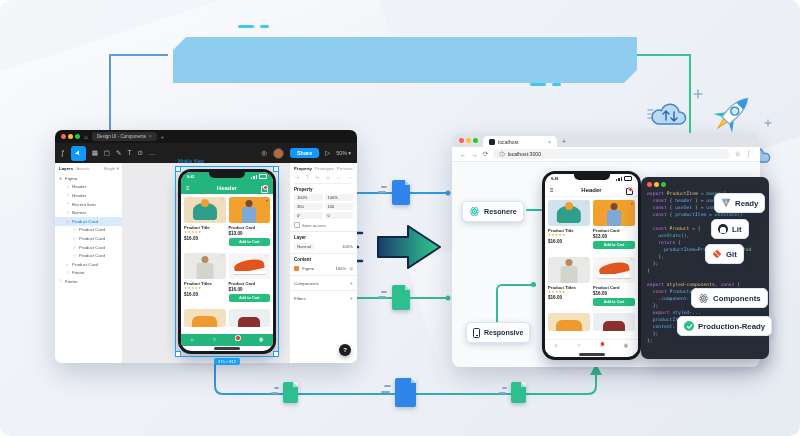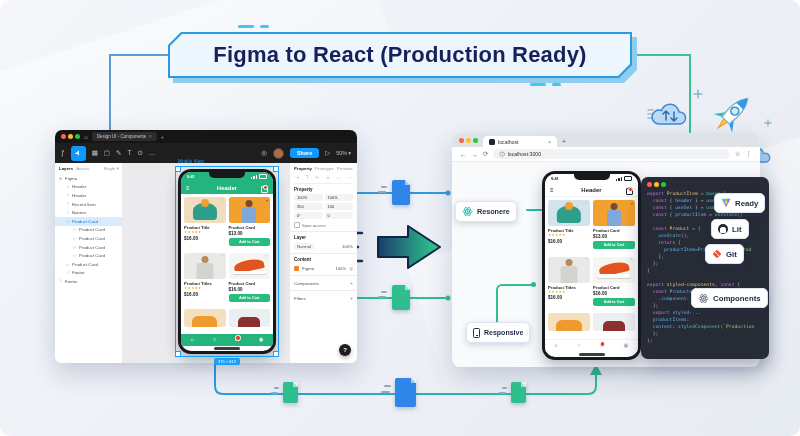--- a/index.html
+++ b/index.html
@@ -230,23 +230,20 @@
       <circle cx="0" cy="-4" r="4" fill="#cfe9f6" stroke="#2e86c1" stroke-width="1.4"></circle>
     </g>
     <path d="M14,6 v8 M10,10 h8" stroke="#8fb4cc" stroke-width="1.5" stroke-linecap="round"></path>
     <path d="M84,36 v6 M81,39 h6" stroke="#8fb4cc" stroke-width="1.3" stroke-linecap="round"></path>
   </svg>
   <svg class="decor" style="left:742px;top:146px" width="30" height="18" viewBox="0 0 30 18">
     <path d="M8,16 a5,5 0 1 1 1,-9.5 a6.5,6.5 0 0 1 12.5,1 a4.5,4.5 0 1 1 .5,8.5 z" fill="#aacdf1" stroke="#4a90d9" stroke-width="1.3"></path>
   </svg>
 
   <div class="title-ghost"></div>
-  <div class="title-box">
-    <div class="title-in">Figma to React (Production Ready)</div>
-  </div>
   <div class="tdash" style="left:238px;top:25px;width:16px"></div>
   <div class="tdash" style="left:260px;top:25px;width:9px"></div>
   <div class="tdash" style="left:530px;top:83px;width:16px"></div>
   <div class="tdash" style="left:552px;top:83px;width:9px"></div>
 
   <div class="fig-win">
     <div class="fig-titlebar">
       <div class="lights">
           <i class="lt r"></i>
           <i class="lt y"></i>
@@ -492,21 +489,21 @@
       <span>⟳</span>
       <span class="url-pill">
         <span>ⓘ</span>
         <span>localhost:3000</span>
       </span>
       <span>☆</span>
       <span>⋮</span>
     </div>
     <div class="br-body">
 
-      <div class="chip chip-md" style="left:3px;top:39px">
+      <div class="chip chip-md" style="left:10px;top:39px">
         <svg width="11" height="11" viewBox="0 0 24 24">
           <g fill="none" stroke="#1fc0aa" stroke-width="1.7">
             <ellipse cx="12" cy="12" rx="10" ry="4.2"></ellipse>
             <ellipse cx="12" cy="12" rx="10" ry="4.2" transform="rotate(60 12 12)"></ellipse>
             <ellipse cx="12" cy="12" rx="10" ry="4.2" transform="rotate(120 12 12)"></ellipse>
           </g>
             <circle cx="12" cy="12" r="2.1" fill="#1fc0aa"></circle>
         </svg>
         <span>Resonere</span>
       </div>
@@ -649,20 +646,28 @@
     <svg width="11" height="11" viewBox="0 0 24 24">
       <g fill="none" stroke="#6b7280" stroke-width="1.7">
         <ellipse cx="12" cy="12" rx="10" ry="4.2"></ellipse>
         <ellipse cx="12" cy="12" rx="10" ry="4.2" transform="rotate(60 12 12)"></ellipse>
         <ellipse cx="12" cy="12" rx="10" ry="4.2" transform="rotate(120 12 12)"></ellipse>
       </g>
         <circle cx="12" cy="12" r="2.1" fill="#6b7280"></circle>
     </svg>
     <span>Components</span>
   </div>
+  <div class="chip chip-lg" style="left:677px;top:316px">
+    <span class="chkico">
+      <svg width="7" height="7" viewBox="0 0 10 10">
+          <polyline points="2,5 4.2,7.2 8,2.6" fill="none" stroke="#fff" stroke-width="1.8" stroke-linecap="round" stroke-linejoin="round"></polyline>
+        </svg>
+    </span>
+    <span>Production-Ready</span>
+  </div>
 
   <div class="doc blue" style="left:392px;top:180px;width:18px;height:25px"><i class="fold"></i><i class="l"></i><i class="l"></i><i class="l short"></i></div>
   <div class="mdash" style="left:381px;top:186px;width:6px"></div>
   <div class="mdash" style="left:378px;top:191px;width:8px"></div>
   <div class="doc green" style="left:392px;top:285px;width:18px;height:25px"><i class="fold"></i><i class="l"></i><i class="l"></i><i class="l short"></i></div>
   <div class="mdash" style="left:381px;top:291px;width:6px"></div>
   <div class="mdash" style="left:378px;top:296px;width:8px"></div>
   <div class="doc green" style="left:283px;top:382px;width:15px;height:21px"><i class="fold"></i><i class="l"></i><i class="l short"></i></div>
   <div class="mdash" style="left:274px;top:387px;width:5px"></div>
   <div class="mdash" style="left:271px;top:392px;width:7px"></div>

